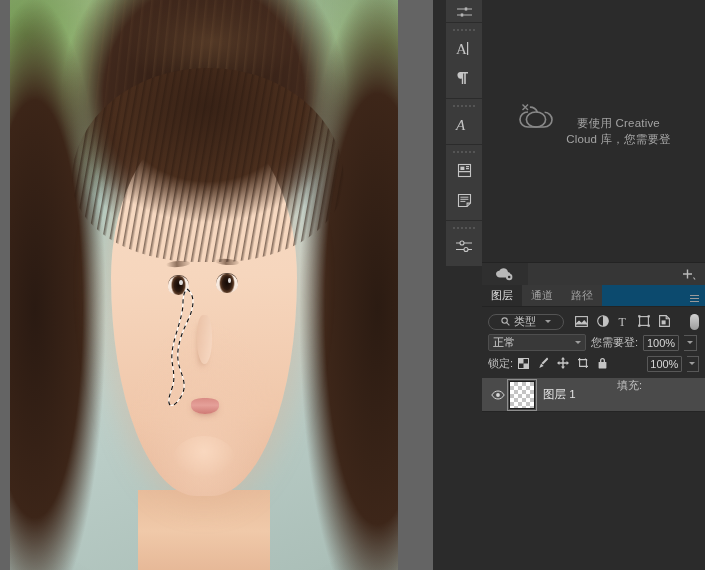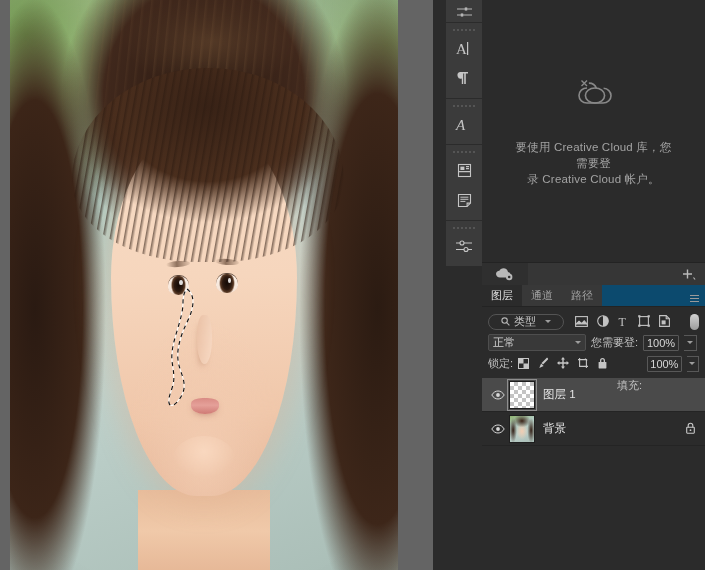--- a/index.html
+++ b/index.html
@@ -228,21 +228,21 @@
     position: absolute;
     left: 49px; top: 0;
     right: 0;
     height: 262px;
     background: #2b2b2b;
   }
   #lib-body {
     position: absolute;
     inset: 0;
     display: flex;
-    flex-direction: column;
+    flex-direction: row;
     align-items: center;
     justify-content: center;
     padding: 0 28px;
     box-sizing: border-box;
   }
   #cc-logo { margin-bottom: 22px; opacity: .95; }
   #lib-msg {
     color: #a3a3a3;
     font-size: 11.5px;
     line-height: 16px;
@@ -595,21 +595,20 @@
         <div id="cc-logo">
           <svg width="50" height="38" viewBox="0 0 50 38" fill="none" stroke="#8e8e8e" stroke-width="1.6">
             <path d="M18 13c-4.5 0-8 3.2-8 7.6S13.5 28 18 28h16c4.5 0 8-3.1 8-7.3 0-4-3.2-7.2-7.4-7.4"></path>
             <path d="M27.5 13.4c-1.1-3.1-4.1-5.3-7.6-5.3"></path>
             <ellipse cx="26" cy="20.5" rx="9.6" ry="7.5"></ellipse>
             <path d="M12.5 5.5l5.5 5.5M18 5.5l-5.5 5.5" stroke-width="1.4"></path>
           </svg>
         </div>
         <div id="lib-msg">
           <div>要使用 Creative Cloud 库，您需要登</div>
-          <div>录 Creative Cloud 帐户。</div>
         </div>
       </div>
     </div>
 
     <div id="lib-tabbar">
       <div id="lib-cloud-tab">
         <svg width="20" height="14" viewBox="0 0 20 14" fill="#b9b9b9">
           <path d="M5 10.5c-2.2 0-4-1.5-4-3.4 0-1.8 1.5-3.2 3.4-3.3C5 2.2 6.6 1.2 8.5 1.2c2.3 0 4.2 1.6 4.5 3.7 1.5.2 2.6 1.4 2.6 2.8 0 1.6-1.4 2.8-3.1 2.8H5z"></path>
           <circle cx="14.2" cy="10" r="3.2" fill="#b9b9b9"></circle>
           <circle cx="14.2" cy="10" r="1.3" fill="#2f2f2f"></circle>
@@ -749,34 +748,17 @@
           <span class="eye-cell">
             <svg width="14" height="10" viewBox="0 0 14 10" fill="none" stroke="#d8d8d8" stroke-width="1">
               <path d="M.8 5C2.4 2.3 4.6 1 7 1s4.6 1.3 6.2 4c-1.6 2.7-3.8 4-6.2 4S2.4 7.7.8 5z"></path>
               <circle cx="7" cy="5" r="1.9" fill="#d8d8d8" stroke="none"></circle>
             </svg>
           </span>
           <span class="thumb"></span>
           <span class="layer-name">图层 1</span>
         </div>
 
-        <div class="layer-item">
-          <span class="eye-cell">
-            <svg width="14" height="10" viewBox="0 0 14 10" fill="none" stroke="#d8d8d8" stroke-width="1">
-              <path d="M.8 5C2.4 2.3 4.6 1 7 1s4.6 1.3 6.2 4c-1.6 2.7-3.8 4-6.2 4S2.4 7.7.8 5z"></path>
-              <circle cx="7" cy="5" r="1.9" fill="#d8d8d8" stroke="none"></circle>
-            </svg>
-          </span>
-          <span class="thumb photo no-sel"></span>
-          <span class="layer-name">背景</span>
-          <span class="layer-lock">
-            <svg width="11" height="12" viewBox="0 0 11 12" fill="none" stroke="#c9c9c9" stroke-width="1.1">
-              <path d="M3.2 5.2V3.6a2.3 2.3 0 0 1 4.6 0v1.6"></path>
-              <rect x="1.7" y="5.2" width="7.6" height="6" rx="0.6"></rect>
-              <circle cx="5.5" cy="8.2" r="0.9" fill="#c9c9c9" stroke="none"></circle>
-            </svg>
-          </span>
-        </div>
 
       </div>
     </div>
   </div>
 </div>
 
 </body></html>

